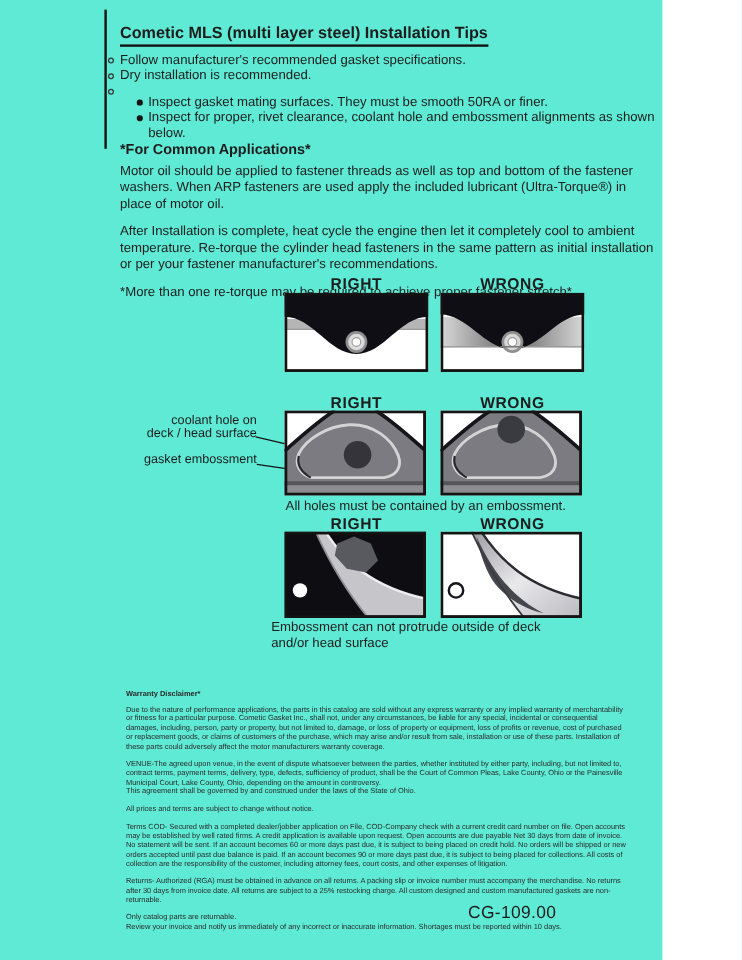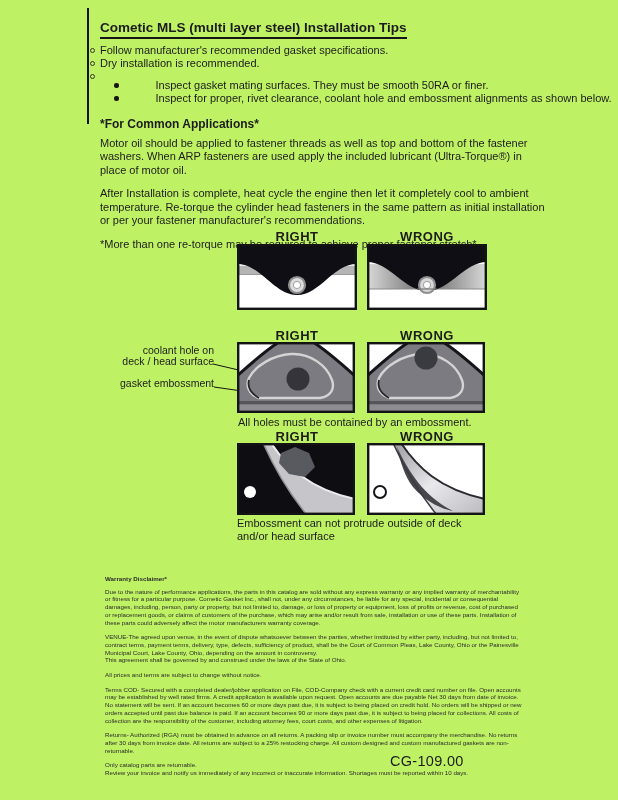--- a/index.html
+++ b/index.html
@@ -1,25 +1,25 @@
 <!DOCTYPE html>
 <html><head>
 <meta charset="utf-8">
 <style>
   html,body{margin:0;padding:0;background:#fff;}
   body{font-family:"Liberation Sans","DejaVu Sans",sans-serif;color:#1c1c1c;}
-  .page{position:relative;width:618px;height:800px;background:#bef264;overflow:hidden;}
+  .page{position:relative;width:552px;height:800px;background:#5eead4;overflow:hidden;}
   .vrule{position:absolute;left:87px;top:8px;width:2px;height:116px;background:#141414;}
   .title{position:absolute;left:100px;top:20px;font-size:13.5px;font-weight:bold;
          border-bottom:2px solid #141414;padding-bottom:2px;white-space:nowrap;}
   .tips{position:absolute;left:90px;top:44px;font-size:11px;line-height:13px;}
   .brow{display:flex;align-items:flex-start;}
   .odot{flex:none;width:3px;height:3px;border:1.2px solid #333;border-radius:50%;margin:4px 5px 0 0;}
   .fdot{flex:none;width:4.5px;height:4.5px;background:#141414;border-radius:50%;margin:4px 5px 0 0;}
-  .sub{margin-left:24px;gap:32px;}
+  .sub{margin-left:24px;}
   .diesel{position:absolute;left:100px;top:118px;width:448px;font-size:11px;line-height:13.5px;}
   .dhead{font-size:12px;font-weight:bold;margin:0 0 5px 0;}
   .diesel p{margin:0 0 10px 0;}
   .figlabel{position:absolute;width:120px;text-align:center;font-size:13px;font-weight:700;letter-spacing:.5px;}
   .panel{position:absolute;display:block;}
   .caption{position:absolute;font-size:11px;line-height:12.5px;}
   .callouts{position:absolute;left:100px;top:345px;width:114px;text-align:right;
             font-size:10.5px;line-height:11px;}
   .callouts .c2{margin-top:11px;}
   .leaders{position:absolute;left:210px;top:350px;}
@@ -174,21 +174,21 @@
     </defs>
     <rect x="0" y="0" width="118" height="72" fill="#ffffff"></rect>
     <path d="M34,0 C50,24 72,46 118,56 L118,72 L70,72 C50,48 36,22 26,0 Z" fill="url(#g3)"></path>
     <path d="M34,0 C50,24 72,46 118,56" stroke="#2a2a30" stroke-width="2" fill="none"></path>
     <path d="M30,4 C42,30 58,54 86,68 C74,66 58,58 46,44 C38,34 33,18 30,4 Z" fill="#46464d"></path>
     <path d="M26,0 C36,22 50,48 70,72" stroke="#3a3a40" stroke-width="1.5" fill="none"></path>
     <circle cx="13" cy="49" r="6" fill="#ffffff" stroke="#15151a" stroke-width="2"></circle>
     <rect x="1.2" y="1.2" width="115.6" height="69.6" fill="none" stroke="#141414" stroke-width="2.4"></rect>
   </svg>
 
-  <div class="caption" style="left:237px;top:517px;width:250px;">Embossment can not protrude outside of deck and/or head surface</div>
+  <div class="caption" style="left:226px;top:517px;width:250px;">Embossment can not protrude outside of deck and/or head surface</div>
 
   <div class="warranty">
     <div class="wh">Warranty Disclaimer*</div>
     <p>Due to the nature of performance applications, the parts in this catalog are sold without any express warranty or any implied warranty of merchantability or fitness for a particular purpose.  Cometic Gasket Inc., shall not, under any circumstances, be liable for any special, incidental or consequential damages, including, person, party or property, but not limited to, damage, or loss of property or equipment, loss of profits or revenue, cost of purchased or replacement goods, or claims of customers of the purchase, which may arise and/or result from sale, installation or use of these parts.  Installation of these parts could adversely affect the motor manufacturers warranty coverage.</p>
     <p class="tight">VENUE-The agreed upon venue, in the event of dispute whatsoever between the parties, whether instituted by either party, including, but not limited to, contract terms, payment terms, delivery, type, defects, sufficiency of product, shall be the Court of Common Pleas, Lake County, Ohio or the Painesville Municipal Court, Lake County, Ohio, depending on the amount in controversy.</p>
     <p>This agreement shall be governed by and construed under the laws of the State of Ohio.</p>
     <p>All prices and terms are subject to change without notice.</p>
     <p>Terms COD- Secured with a completed dealer/jobber application on File, COD-Company check with a current credit card number on file.  Open accounts may be established by well rated firms.  A credit application is available upon request.  Open accounts are due payable Net 30 days from date of invoice.  No statement will be sent.  If an account becomes 60 or more days past due, it is subject to being placed on credit hold.  No orders will be shipped or new orders accepted until past due balance is paid.  If an account becomes 90 or more days past due, it is subject to being placed for collections.  All costs of collection are the responsibility of the customer, including attorney fees, court costs, and other expenses of litigation.</p>
     <p>Returns- Authorized (RGA) must be obtained in advance on all returns.  A packing slip or invoice number must accompany the merchandise.  No returns after 30 days from invoice date.  All returns are subject to a 25% restocking charge.  All custom designed and custom manufactured gaskets are non-returnable.</p>
     <p class="tight">Only catalog parts are returnable.</p>

